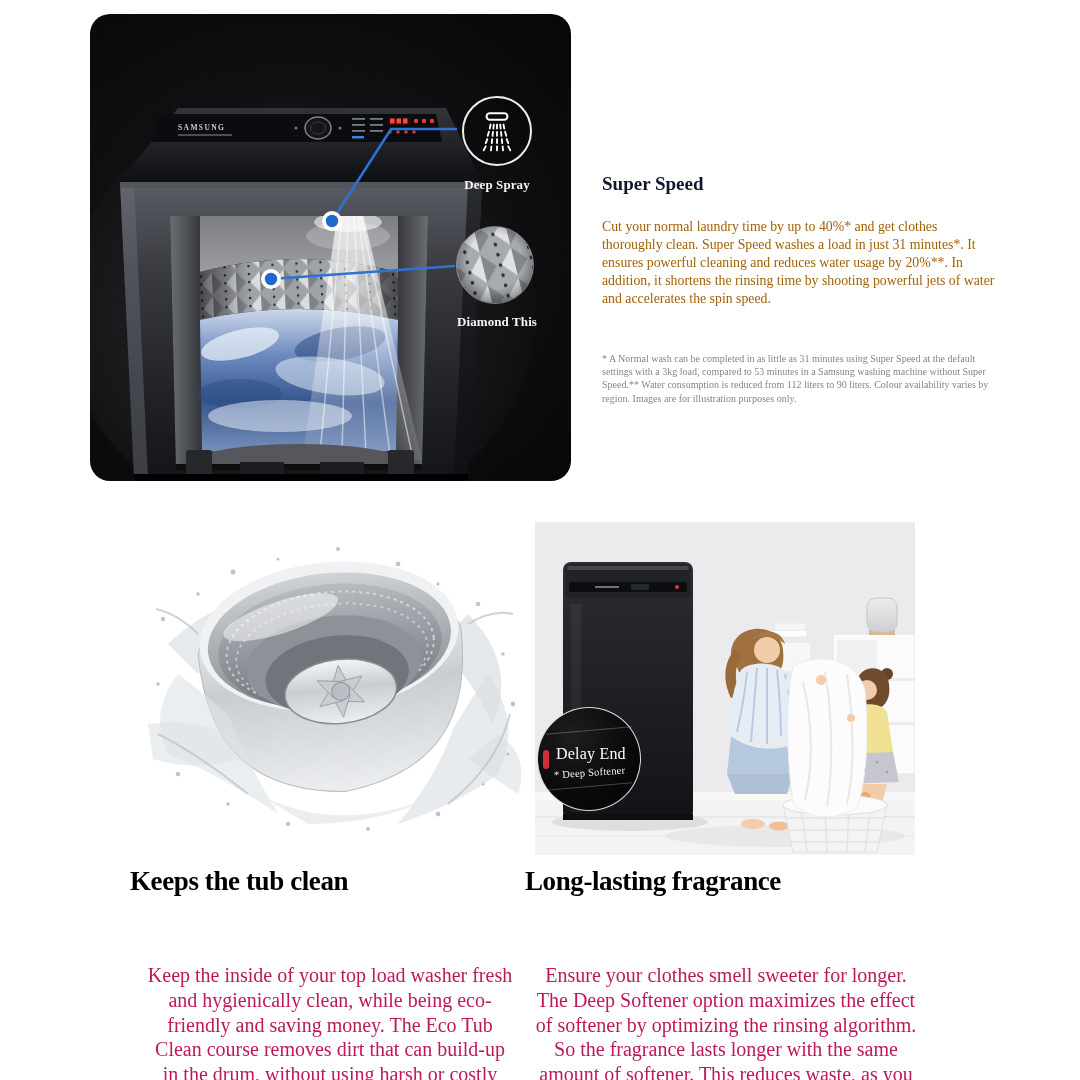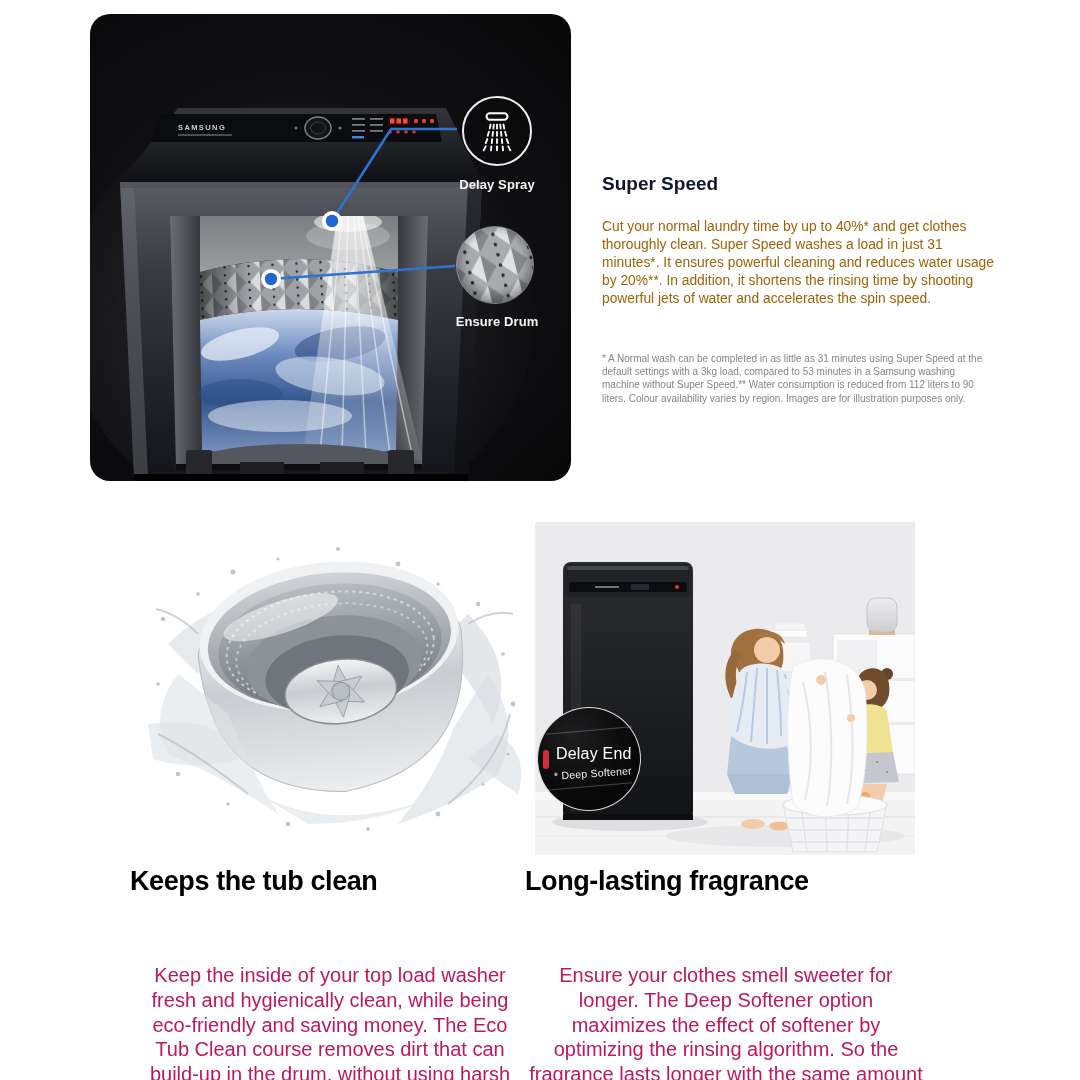--- a/index.html
+++ b/index.html
@@ -1,18 +1,18 @@
 <!DOCTYPE html>
 <html><head>
 <meta charset="utf-8">
 <style>
   * { margin:0; padding:0; box-sizing:border-box; }
   html,body { background:#fff; }
   body { width:1080px; height:1080px; font-family:"Liberation Sans", sans-serif; color:#000; }
-  #page { position:relative; width:1080px; height:1080px; background:#fff; overflow:hidden; }
+  #page { position:relative; width:1080px; height:1080px; background:#fff; overflow:hidden;font-family:Liberation Serif, serif; }
 
   
   .hero-panel { position:absolute; left:90px; top:14px; width:481px; height:467px;
     border-radius:20px; overflow:hidden;
     background:radial-gradient(ellipse at 42% 52%, #1d1d21 0%, #101013 48%, #070708 100%); }
   .hero-panel svg.washer-art { position:absolute; left:0; top:0; }
 
   .callout-circle { position:absolute; border-radius:50%; display:flex; align-items:center; justify-content:center; }
   .callout-spray { left:372px; top:82px; width:70px; height:70px; border:2.5px solid #eceef0; background:rgba(0,0,0,.15); }
   .callout-drum  { left:366px; top:212px; width:78px; height:78px; border:1px solid rgba(255,255,255,.45); overflow:hidden; }
@@ -218,21 +218,21 @@
             <line x1="42" y1="46" x2="42.5" y2="51"></line>
           <line x1="48" y1="46" x2="50" y2="51"></line>
           <line x1="22" y1="55" x2="19.5" y2="60"></line>
             <line x1="29" y1="55" x2="28.5" y2="60"></line>
           <line x1="36" y1="55" x2="36" y2="60"></line>
             <line x1="43" y1="55" x2="43.5" y2="60"></line>
           <line x1="50" y1="55" x2="52.5" y2="60"></line>
         </g>
       </svg>
     </div>
-    <div class="callout-label label-spray">Delay Spray</div>
+    <div class="callout-label label-spray">Deep Spray</div>
 
     <div class="callout-circle callout-drum">
       <svg width="78" height="78" viewBox="0 0 78 78">
         <defs>
           <linearGradient id="gMetC" x1="0" y1="0" x2="0" y2="1">
             <stop offset="0%" stop-color="#e2e4e6"></stop>
               <stop offset="100%" stop-color="#8f9397"></stop>
           </linearGradient>
           <pattern id="pDia2" width="24" height="24" patternUnits="userSpaceOnUse" patternTransform="rotate(-14) scale(1.35)">
             <rect width="24" height="24" fill="#a8abae"></rect>
@@ -245,21 +245,21 @@
           <radialGradient id="gDrumShade" cx="50%" cy="45%" r="60%">
             <stop offset="60%" stop-color="#000" stop-opacity="0"></stop>
             <stop offset="100%" stop-color="#000" stop-opacity="0.45"></stop>
           </radialGradient>
         </defs>
         <rect width="78" height="78" fill="url(#gMetC)"></rect>
         <rect width="78" height="78" fill="url(#pDia2)"></rect>
         <rect width="78" height="78" fill="url(#gDrumShade)"></rect>
       </svg>
     </div>
-    <div class="callout-label label-drum">Ensure Drum</div>
+    <div class="callout-label label-drum">Diamond This</div>
   </div>
 
   <h2 class="hero-sub">Super Speed</h2>
   <p class="hero-body">Cut your normal laundry time by up to 40%* and get clothes thoroughly clean. Super Speed washes a load in just 31 minutes*. It ensures powerful cleaning and reduces water usage by 20%**. In addition, it shortens the rinsing time by shooting powerful jets of water and accelerates the spin speed.</p>
   <p class="hero-disclaimer">* A Normal wash can be completed in as little as 31 minutes using Super Speed at the default settings with a 3kg load, compared to 53 minutes in a Samsung washing machine without Super Speed.** Water consumption is reduced from 112 liters to 90 liters. Colour availability varies by region. Images are for illustration purposes only.</p>
 
   <svg class="art tub-art" width="392" height="318" viewBox="0 0 392 318">
     <defs>
       <linearGradient id="gMetal" x1="0" y1="0" x2="0" y2="1">
         <stop offset="0%" stop-color="#f4f5f6"></stop>

